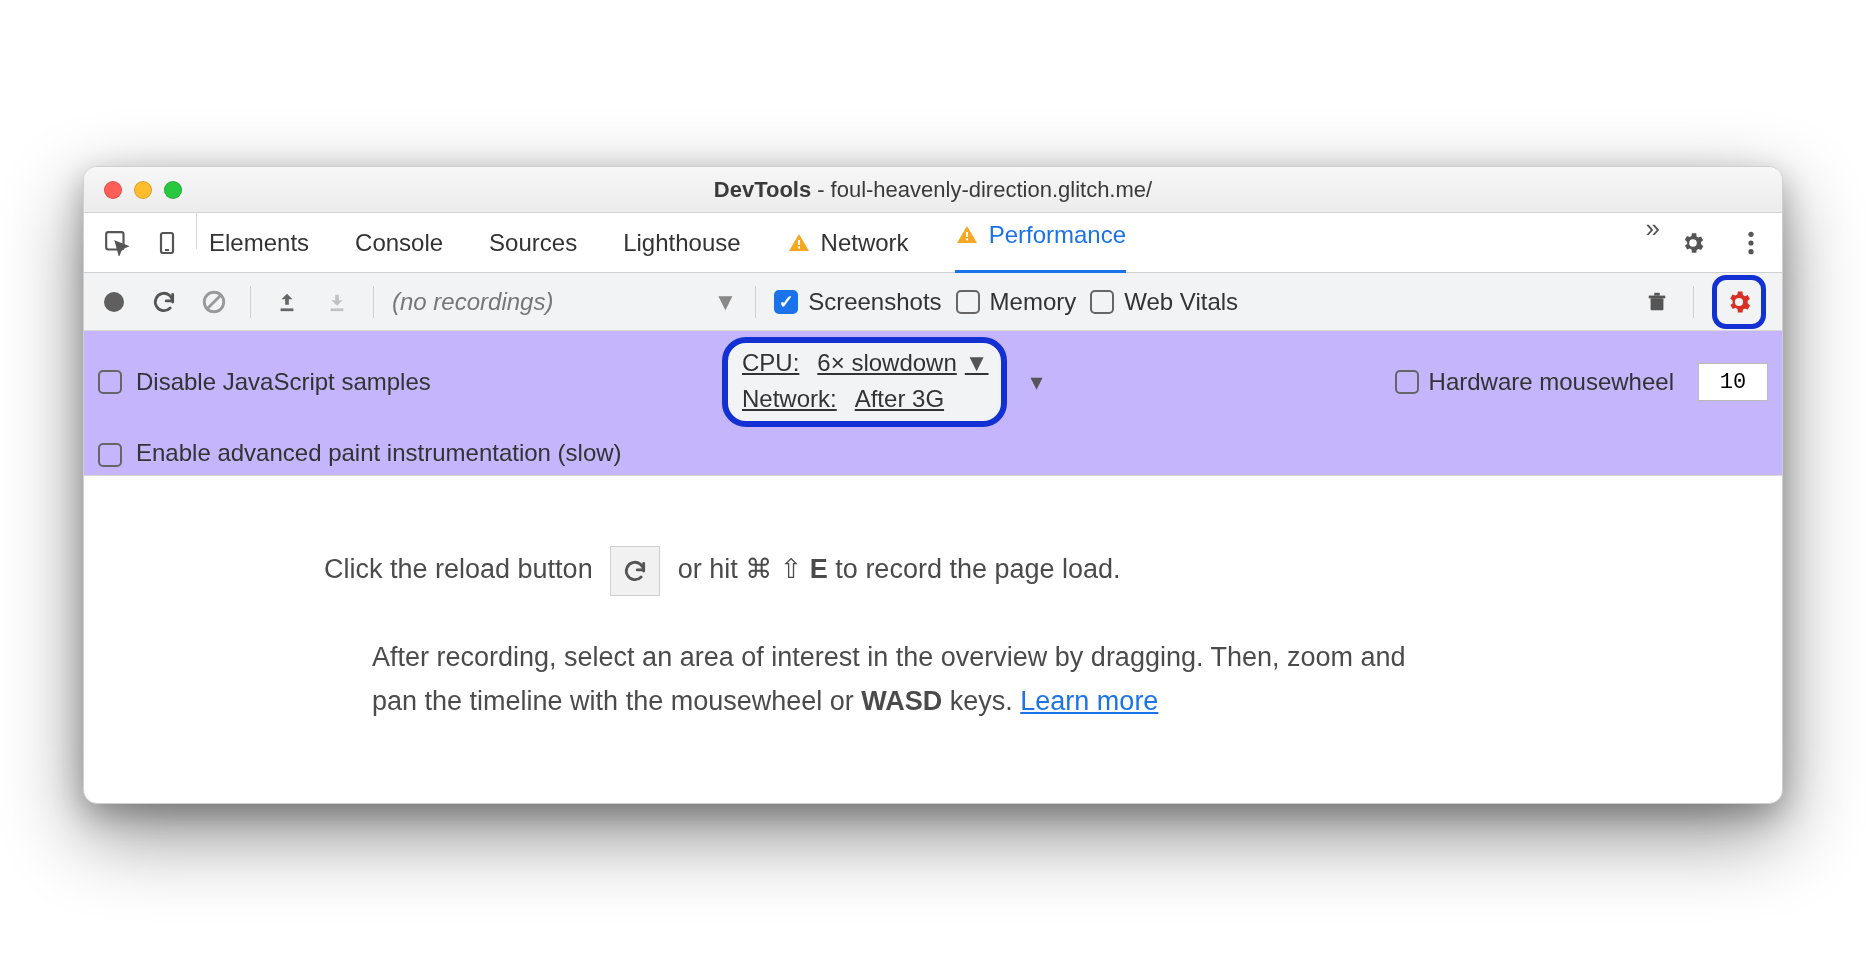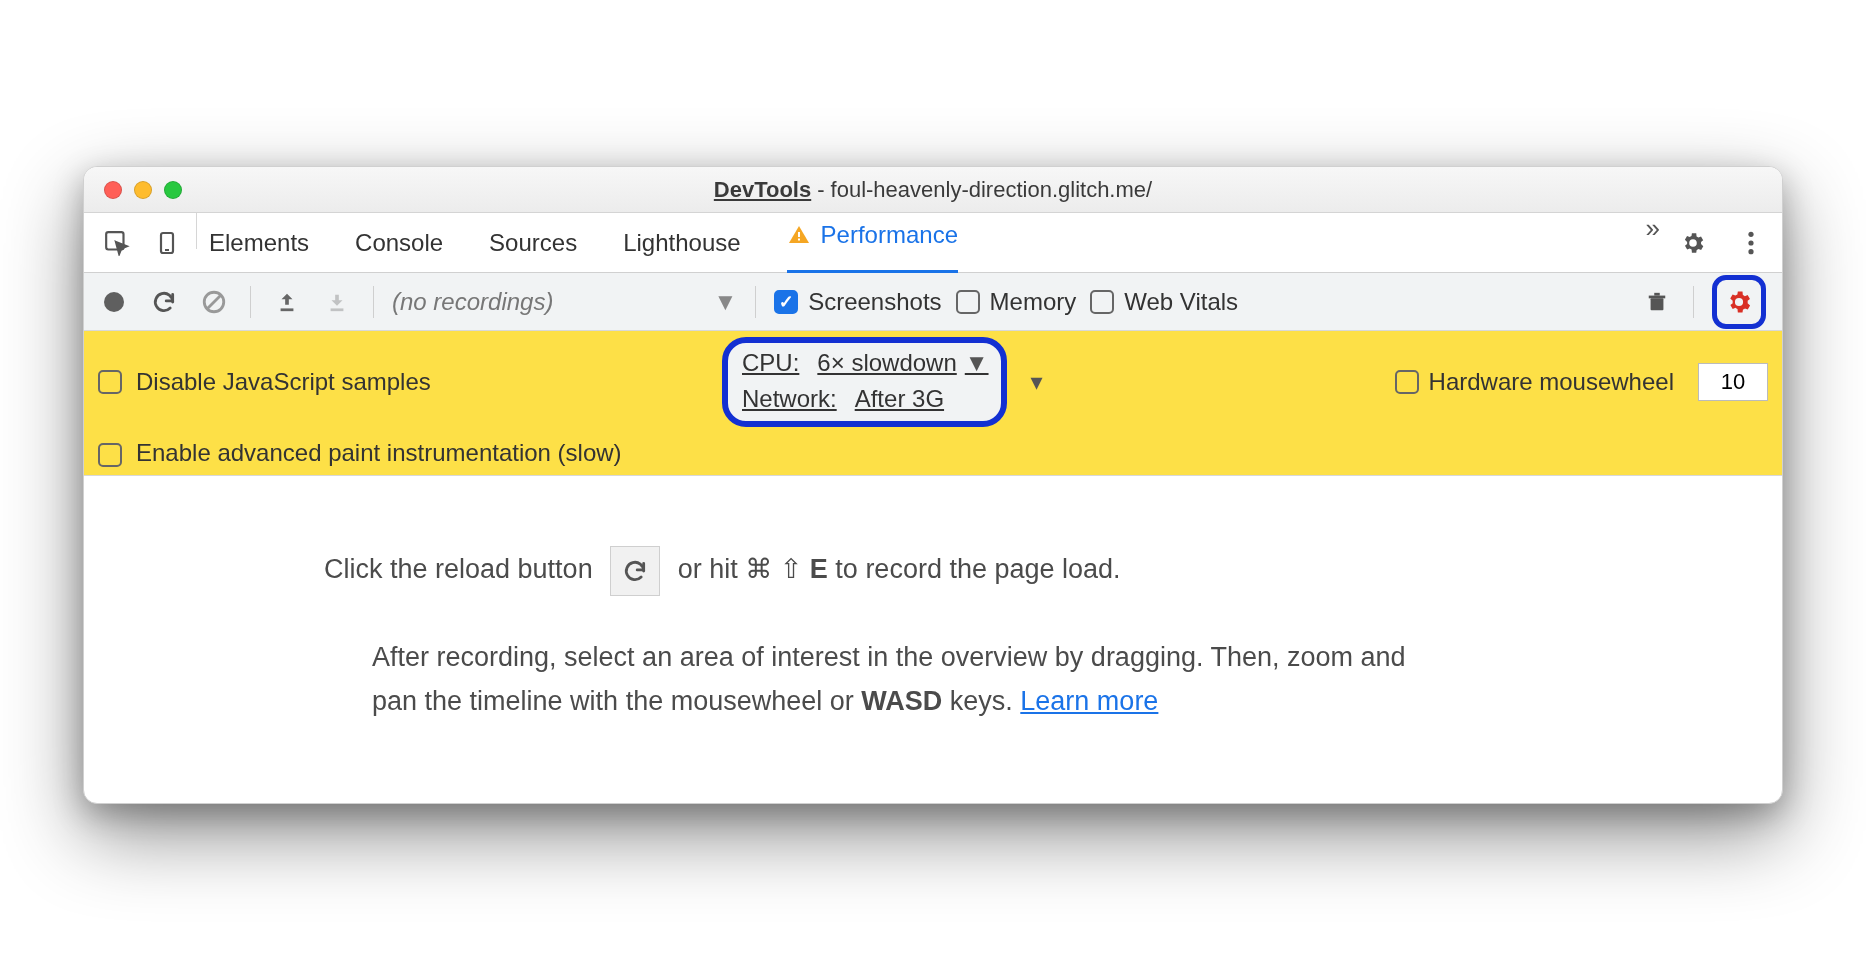--- a/index.html
+++ b/index.html
@@ -20,21 +20,21 @@
     background: linear-gradient(#f7f7f7,#ececec);
     border-bottom:1px solid #d4d4d4;
     display:flex;
     align-items:center;
     position:relative;
   }
   .traffic { display:flex; gap:12px; position:absolute; left:20px; }
   .dot { width:18px; height:18px; border-radius:50%; border:1px solid rgba(0,0,0,.15);}
   .dot.red{background:#ff5f57;} .dot.yellow{background:#febc2e;} .dot.green{background:#28c840;}
   .title { margin:0 auto; font-size:22px; color:#3a3a3a; display:flex; gap:6px;}
-  .title .bold{font-weight:700;text-decoration:underline;}
+  .title .bold{font-weight:700;}
   .title .thin{font-weight:400;}
 
   .tabbar {
     height:60px;
     display:flex;
     border-bottom:1px solid #d0d0d0;
     font-size:24px;
     color:#333;
     gap:0;
     padding:0 6px 0 8px;
@@ -70,21 +70,21 @@
   .box.checked::after{content:"✓"; color:#fff; font-size:18px; font-weight:900;}
   .spacer{flex:1;}
   .gear-red-wrap{
     border:5px solid #1330d2; border-radius:14px; width:54px; height:54px;
     display:flex; align-items:center; justify-content:center;
     margin-right:4px;
   }
   .gear-red{ color:#d93025;}
 
   .settings {
-    background:#fde047;
+    background:#c4b5fd;
     border-bottom:1px solid #d8d8d8;
     font-size:24px;
     color:#333;
   }
   .settings-row{ display:flex; align-items:stretch;}
   .sleft{ width:610px; padding:8px 14px; display:flex; align-items:center; gap:14px;}
   .sright{ flex:1; display:flex; align-items:center; gap:24px; padding:6px 14px; }
   .sbox{ width:24px; height:24px; border:2px solid #666; border-radius:5px; flex-shrink:0;}
   .throttle-wrap{
     border:6px solid #1330d2; border-radius:24px;
@@ -94,21 +94,21 @@
     margin-left:14px;
     text-decoration:underline;
   }
   .trow{ display:flex; align-items:center; gap:18px;}
   .trow .label{ color:#333; }
   .trow .value{ color:#333; display:flex; align-items:center; gap:8px;}
   .trow .caret{ color:#555;}
   .hwinput{
     width:70px; height:38px;
     border:1px solid #bbb; background:#fff;
-    text-align:center; font-size:22px;
+    text-align:center; font-size:22px;font-family:Liberation Mono, monospace;
   }
 
   .content{
     padding:70px 100px 40px 240px;
     font-size:27px; color:#4b4b4b;
     line-height:1.6;
   }
   .inline-btn{
     display:inline-flex; width:50px; height:50px;
     background:#f1f1f1; border:1px solid #cfcfcf;
@@ -159,20 +159,28 @@
         </div>
       <div class="tab">
           <span>Console</span>
         </div>
       <div class="tab">
           <span>Sources</span>
         </div>
       <div class="tab">
           <span>Lighthouse</span>
         </div>
+      <div class="tab">
+        <svg class="warn" viewBox="0 0 24 24">
+            <path d="M12 3 L22 20 H2 Z" fill="#f5a623"></path>
+            <rect x="11" y="9" width="2" height="5" fill="#fff"></rect>
+            <rect x="11" y="15.5" width="2" height="2" fill="#fff"></rect>
+          </svg>
+        <span>Network</span>
+      </div>
       <div class="tab active">
         <svg class="warn" viewBox="0 0 24 24">
             <path d="M12 3 L22 20 H2 Z" fill="#f5a623"></path>
             <rect x="11" y="9" width="2" height="5" fill="#fff"></rect>
             <rect x="11" y="15.5" width="2" height="2" fill="#fff"></rect>
           </svg>
         <span>Performance</span>
       </div>
     </div>
     <div class="chev"><span>»</span></div>

